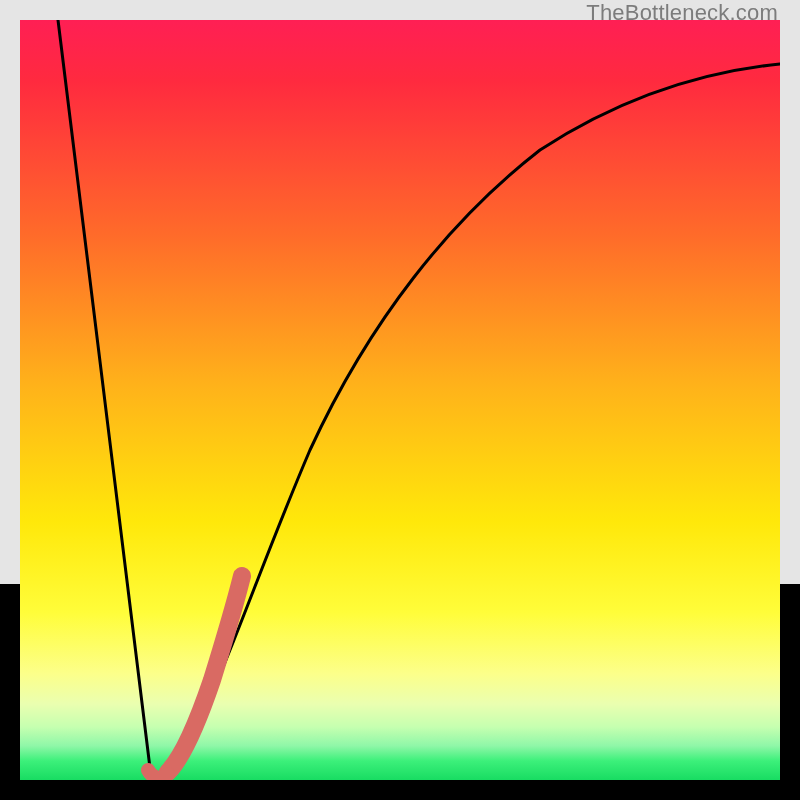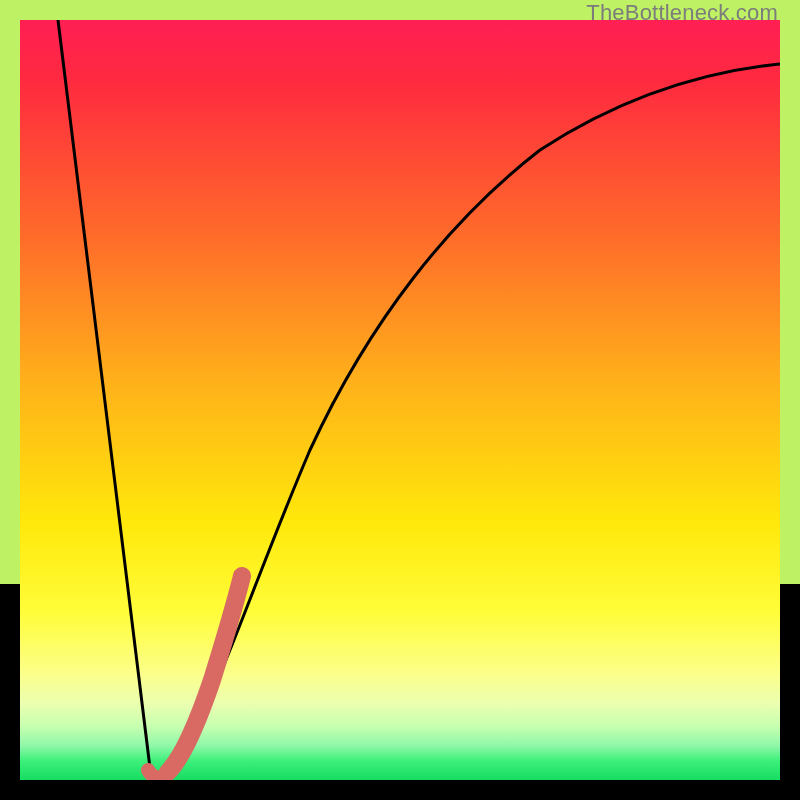--- a/index.html
+++ b/index.html
@@ -9,21 +9,21 @@
     height: 800px;
     overflow: hidden;
     background: #000;
     font-family: Arial, Helvetica, sans-serif;
   }
   .frame {
     position: absolute;
     top: 0; left: 0;
     width: 800px;
     height: 584px;
-    background: #bef264;
+    background: #e5e5e5;
   }
   .plot-area {
     position: absolute;
     top: 20px;
     left: 20px;
     width: 760px;
     height: 760px;
     overflow: hidden;
   }
   .watermark {

